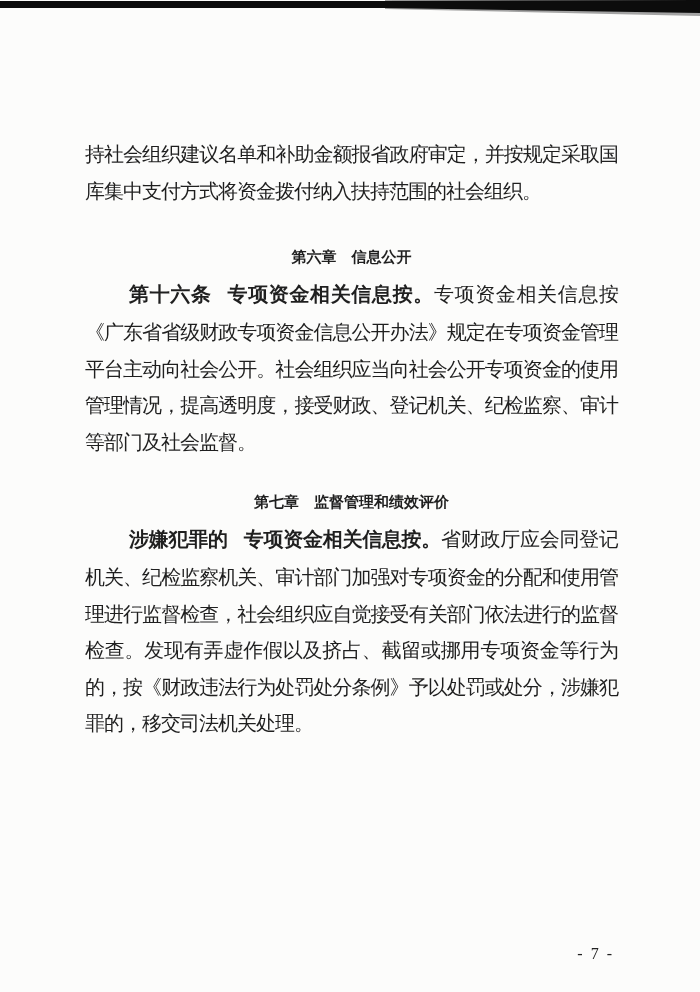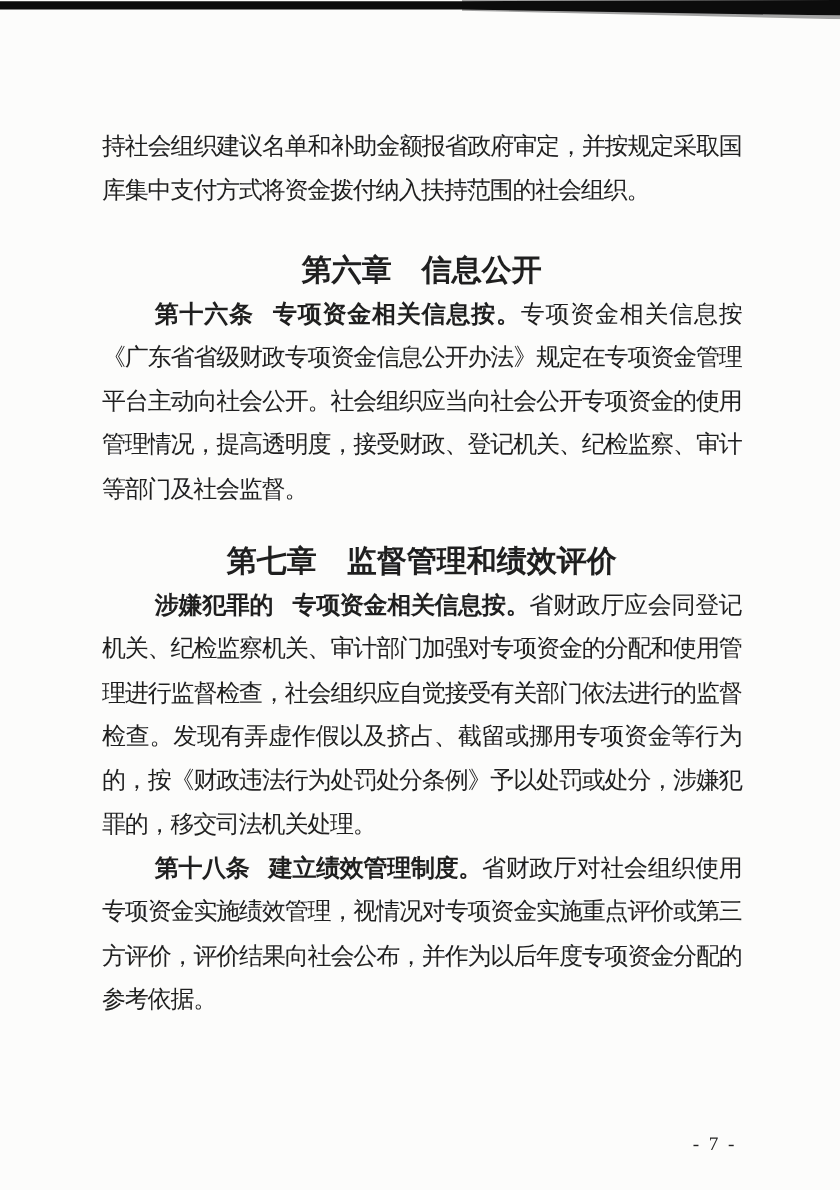--- a/index.html
+++ b/index.html
@@ -27,47 +27,47 @@
   .scan-band {
     position: absolute;
     top: 0; left: 0;
     width: 700px; height: 15px;
     background: #0c0c0c;
     clip-path: polygon(0 1px, 55% 1px, 100% 0, 100% 13px, 55% 8px, 0 8px);
   }
   .content {
     position: absolute;
     left: 85px;
-    top: 104px;
+    top: 136px;
     width: 533px;
     font-family: "Liberation Serif", "DejaVu Serif", serif;
     font-size: 20px;
     line-height: 36.5px;
     letter-spacing: -1px;
     text-align: justify;
   }
   .content p {
     margin: 0;
   }
   .indent {
     text-indent: 2.2em;
   }
   .gap {
     margin-left: 0.8em;
   }
   .art-lead {
-    font-family: Liberation Sans, sans-serif;
+    font-family: Liberation Mono, monospace;
     font-weight: 700;
   }
   h2.chapter {
     margin: 0;
     text-align: center;
     font-family: "Liberation Sans", "DejaVu Sans", sans-serif;
     font-weight: 700;
-    font-size: 25px;
+    font-size: 15px;
     line-height: 36.5px;
     letter-spacing: 0;
   }
   h2.chapter-6 { margin-top: 30px; }
   h2.chapter-7 { margin-top: 24px; text-align: center; }
   .page-number {
     position: absolute;
     top: 945px;
     right: 86px;
     font-family: "Liberation Serif", "DejaVu Serif", serif;
@@ -90,19 +90,18 @@
 
 
     <h2 class="chapter chapter-6">第六章　信息公开</h2>
 
     <p class="indent"><span class="art-lead">第十六条</span><span class="art-lead gap">专项资金相关信息按。</span><span>专项资金相关信息按《广东省省级财政专项资金信息公开办法》规定在专项资金管理平台主动向社会公开。社会组织应当向社会公开专项资金的使用管理情况，提高透明度，接受财政、登记机关、纪检监察、审计等部门及社会监督。</span></p>
 
     <h2 class="chapter chapter-7">第七章　监督管理和绩效评价</h2>
 
     <p class="indent"><span class="art-lead">涉嫌犯罪的</span><span class="art-lead gap">专项资金相关信息按。</span><span>省财政厅应会同登记机关、纪检监察机关、审计部门加强对专项资金的分配和使用管理进行监督检查，社会组织应自觉接受有关部门依法进行的监督检查。发现有弄虚作假以及挤占、截留或挪用专项资金等行为的，按《财政违法行为处罚处分条例》予以处罚或处分，涉嫌犯罪的，移交司法机关处理。</span></p>
 
-    <p class="indent"><span class="art-lead">第十八条</span><span class="art-lead gap">建立绩效管理制度。</span><span>省财政厅对社会组织使用专项资金实施绩效管理，视情况对专项资金实施重点评价或第三方评价，评价结果向社会公布，并作为以后年度专项资金分配的参考依据。</span></p>
 
   </div>
 
   <div class="page-number">- 7 -</div>
 
 </div>
 
 </body></html>

